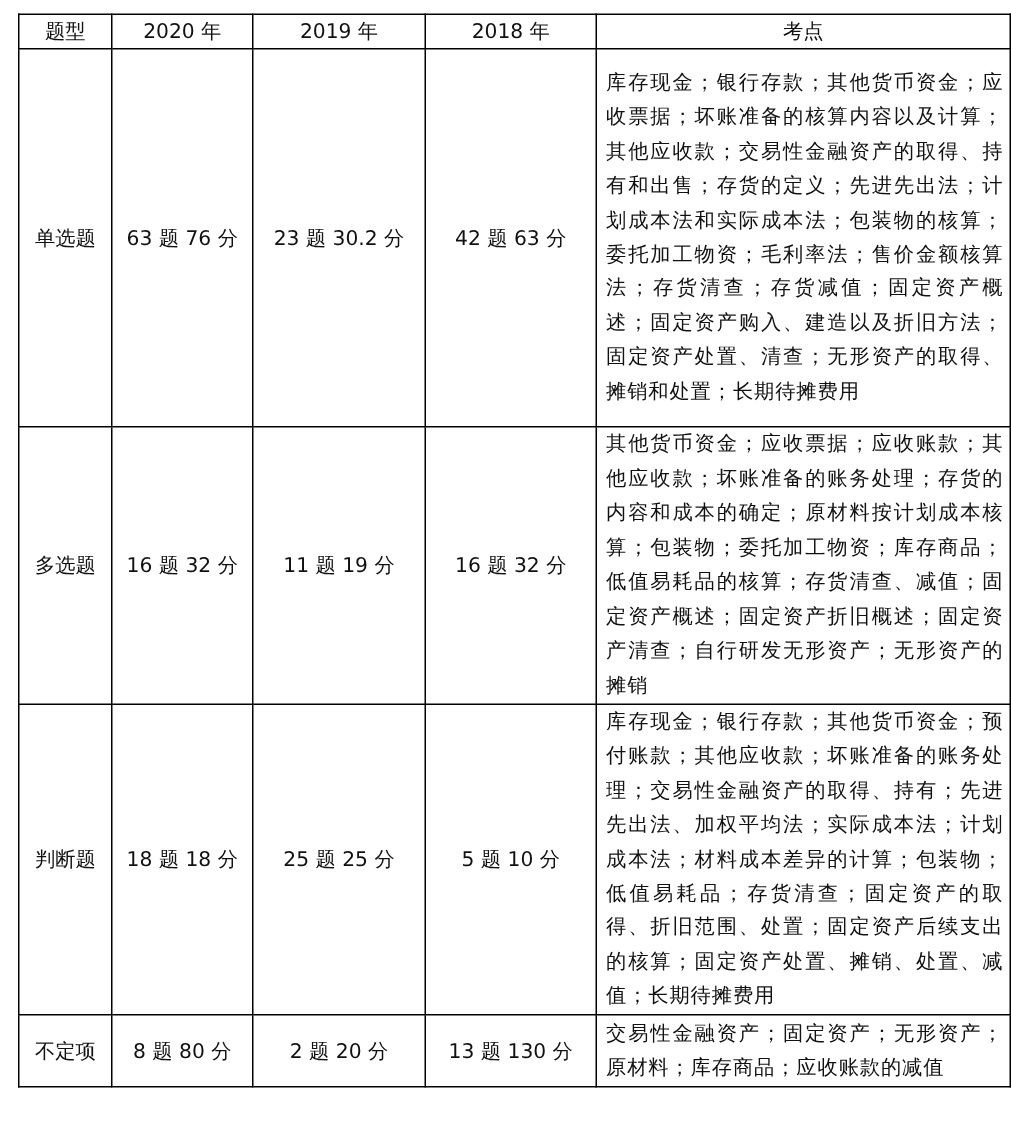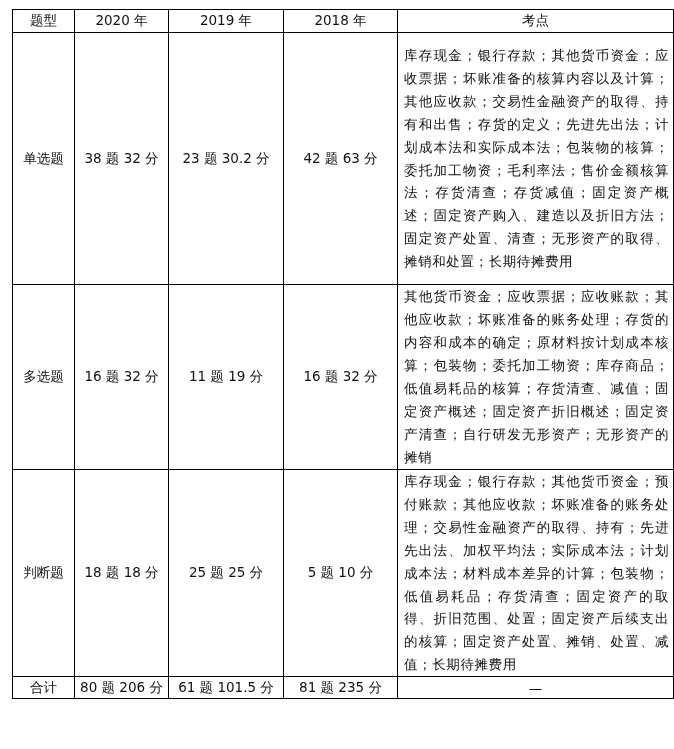--- a/index.html
+++ b/index.html
@@ -69,40 +69,40 @@
   <tbody>
       <tr class="head">
     <th>题型</th>
     <th>2020 年</th>
     <th>2019 年</th>
     <th>2018 年</th>
     <th>考点</th>
   </tr>
   <tr class="r-single">
     <td>单选题</td>
-    <td>38 题 32 分</td>
+    <td>63 题 76 分</td>
     <td>23 题 30.2 分</td>
     <td>42 题 63 分</td>
     <td class="points">库存现金；银行存款；其他货币资金；应收票据；坏账准备的核算内容以及计算；其他应收款；交易性金融资产的取得、持有和出售；存货的定义；先进先出法；计划成本法和实际成本法；包装物的核算；委托加工物资；毛利率法；售价金额核算法；存货清查；存货减值；固定资产概述；固定资产购入、建造以及折旧方法；固定资产处置、清查；无形资产的取得、摊销和处置；长期待摊费用</td>
   </tr>
   <tr class="r-multi">
     <td>多选题</td>
     <td>16 题 32 分</td>
     <td>11 题 19 分</td>
     <td>16 题 32 分</td>
     <td class="points">其他货币资金；应收票据；应收账款；其他应收款；坏账准备的账务处理；存货的内容和成本的确定；原材料按计划成本核算；包装物；委托加工物资；库存商品；低值易耗品的核算；存货清查、减值；固定资产概述；固定资产折旧概述；固定资产清查；自行研发无形资产；无形资产的摊销</td>
   </tr>
   <tr class="r-judge">
     <td>判断题</td>
     <td>18 题 18 分</td>
     <td>25 题 25 分</td>
     <td>5 题 10 分</td>
     <td class="points">库存现金；银行存款；其他货币资金；预付账款；其他应收款；坏账准备的账务处理；交易性金融资产的取得、持有；先进先出法、加权平均法；实际成本法；计划成本法；材料成本差异的计算；包装物；低值易耗品；存货清查；固定资产的取得、折旧范围、处置；固定资产后续支出的核算；固定资产处置、摊销、处置、减值；长期待摊费用</td>
   </tr>
-  <tr class="r-total">
-    <td>合计</td>
-    <td>80 题 206 分</td>
-    <td>61 题 101.5 分</td>
-    <td>81 题 235 分</td>
-    <td>—</td>
+  <tr class="r-indef">
+    <td>不定项</td>
+    <td>8 题 80 分</td>
+    <td>2 题 20 分</td>
+    <td>13 题 130 分</td>
+    <td class="points">交易性金融资产；固定资产；无形资产；原材料；库存商品；应收账款的减值</td>
   </tr>
 </tbody>
   </table>
 
 </body></html>

